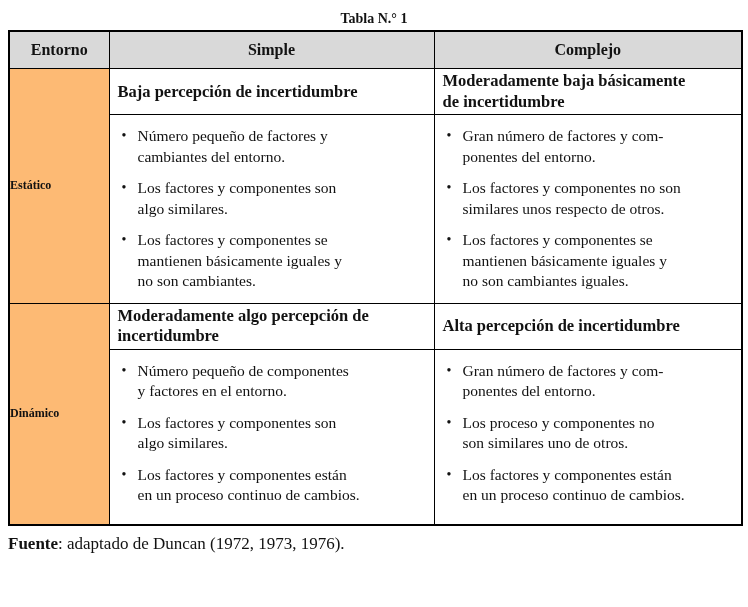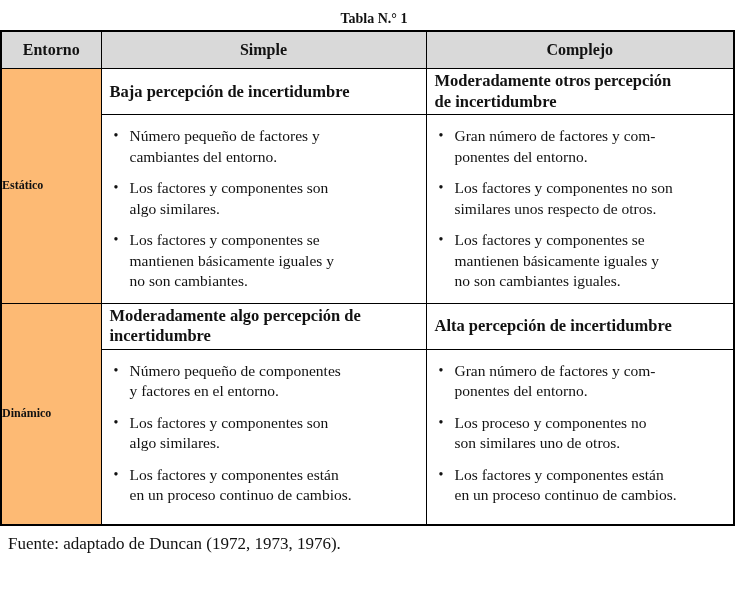--- a/index.html
+++ b/index.html
@@ -23,20 +23,21 @@
     text-align: center;
     font-weight: bold;
     font-size: 20px;
     margin: 0 0 8px 0;
     line-height: 1.25;
   }
 
   table.dim-table {
     border-collapse: collapse;
     table-layout: fixed;
+    margin-left: 8px;
     width: 733px;
     border: 2.5px solid #000;
     font-family: Liberation Serif, serif;
   }
   .dim-table td, .dim-table th {
     border: 1.5px solid #000;
     padding: 0;
     overflow: hidden;
   }
 
@@ -87,21 +88,21 @@
   .row-sub1 { height: 44px; }
   .row-bul1 { height: 188px; }
   .row-sub2 { height: 46px; }
   .row-bul2 { height: 176px; }
 
   .source-note {
     margin: 7px 0 0 8px;
     font-size: 17px;
     line-height: 1.25;
   }
-  .source-label { font-weight: normal; }
+  .source-label { font-weight: bold; }
 </style>
 </head>
 <body>
 
 <div class="page">
 
   <div class="title">Tabla N.° 1</div>
 
   <table class="dim-table">
     <colgroup>
@@ -116,21 +117,21 @@
       <th>Simple</th>
       <th>Complejo</th>
     </tr>
 
     <tr class="row-sub1">
       <td class="env-cell" rowspan="2">Estático</td>
       <td class="subhead-cell">
         <span class="subhead-text">Baja percepción de incertidumbre</span>
       </td>
       <td class="subhead-cell">
-        <span class="subhead-text">Moderadamente otros percepción
+        <span class="subhead-text">Moderadamente baja básicamente
 de incertidumbre</span>
       </td>
     </tr>
 
     <tr class="row-bul1">
       <td class="bullets-cell">
         <div class="bullet-item">
           <span class="bullet-marker">•</span>
           <span class="bullet-text">Número pequeño de factores y
 cambiantes del entorno.</span>

